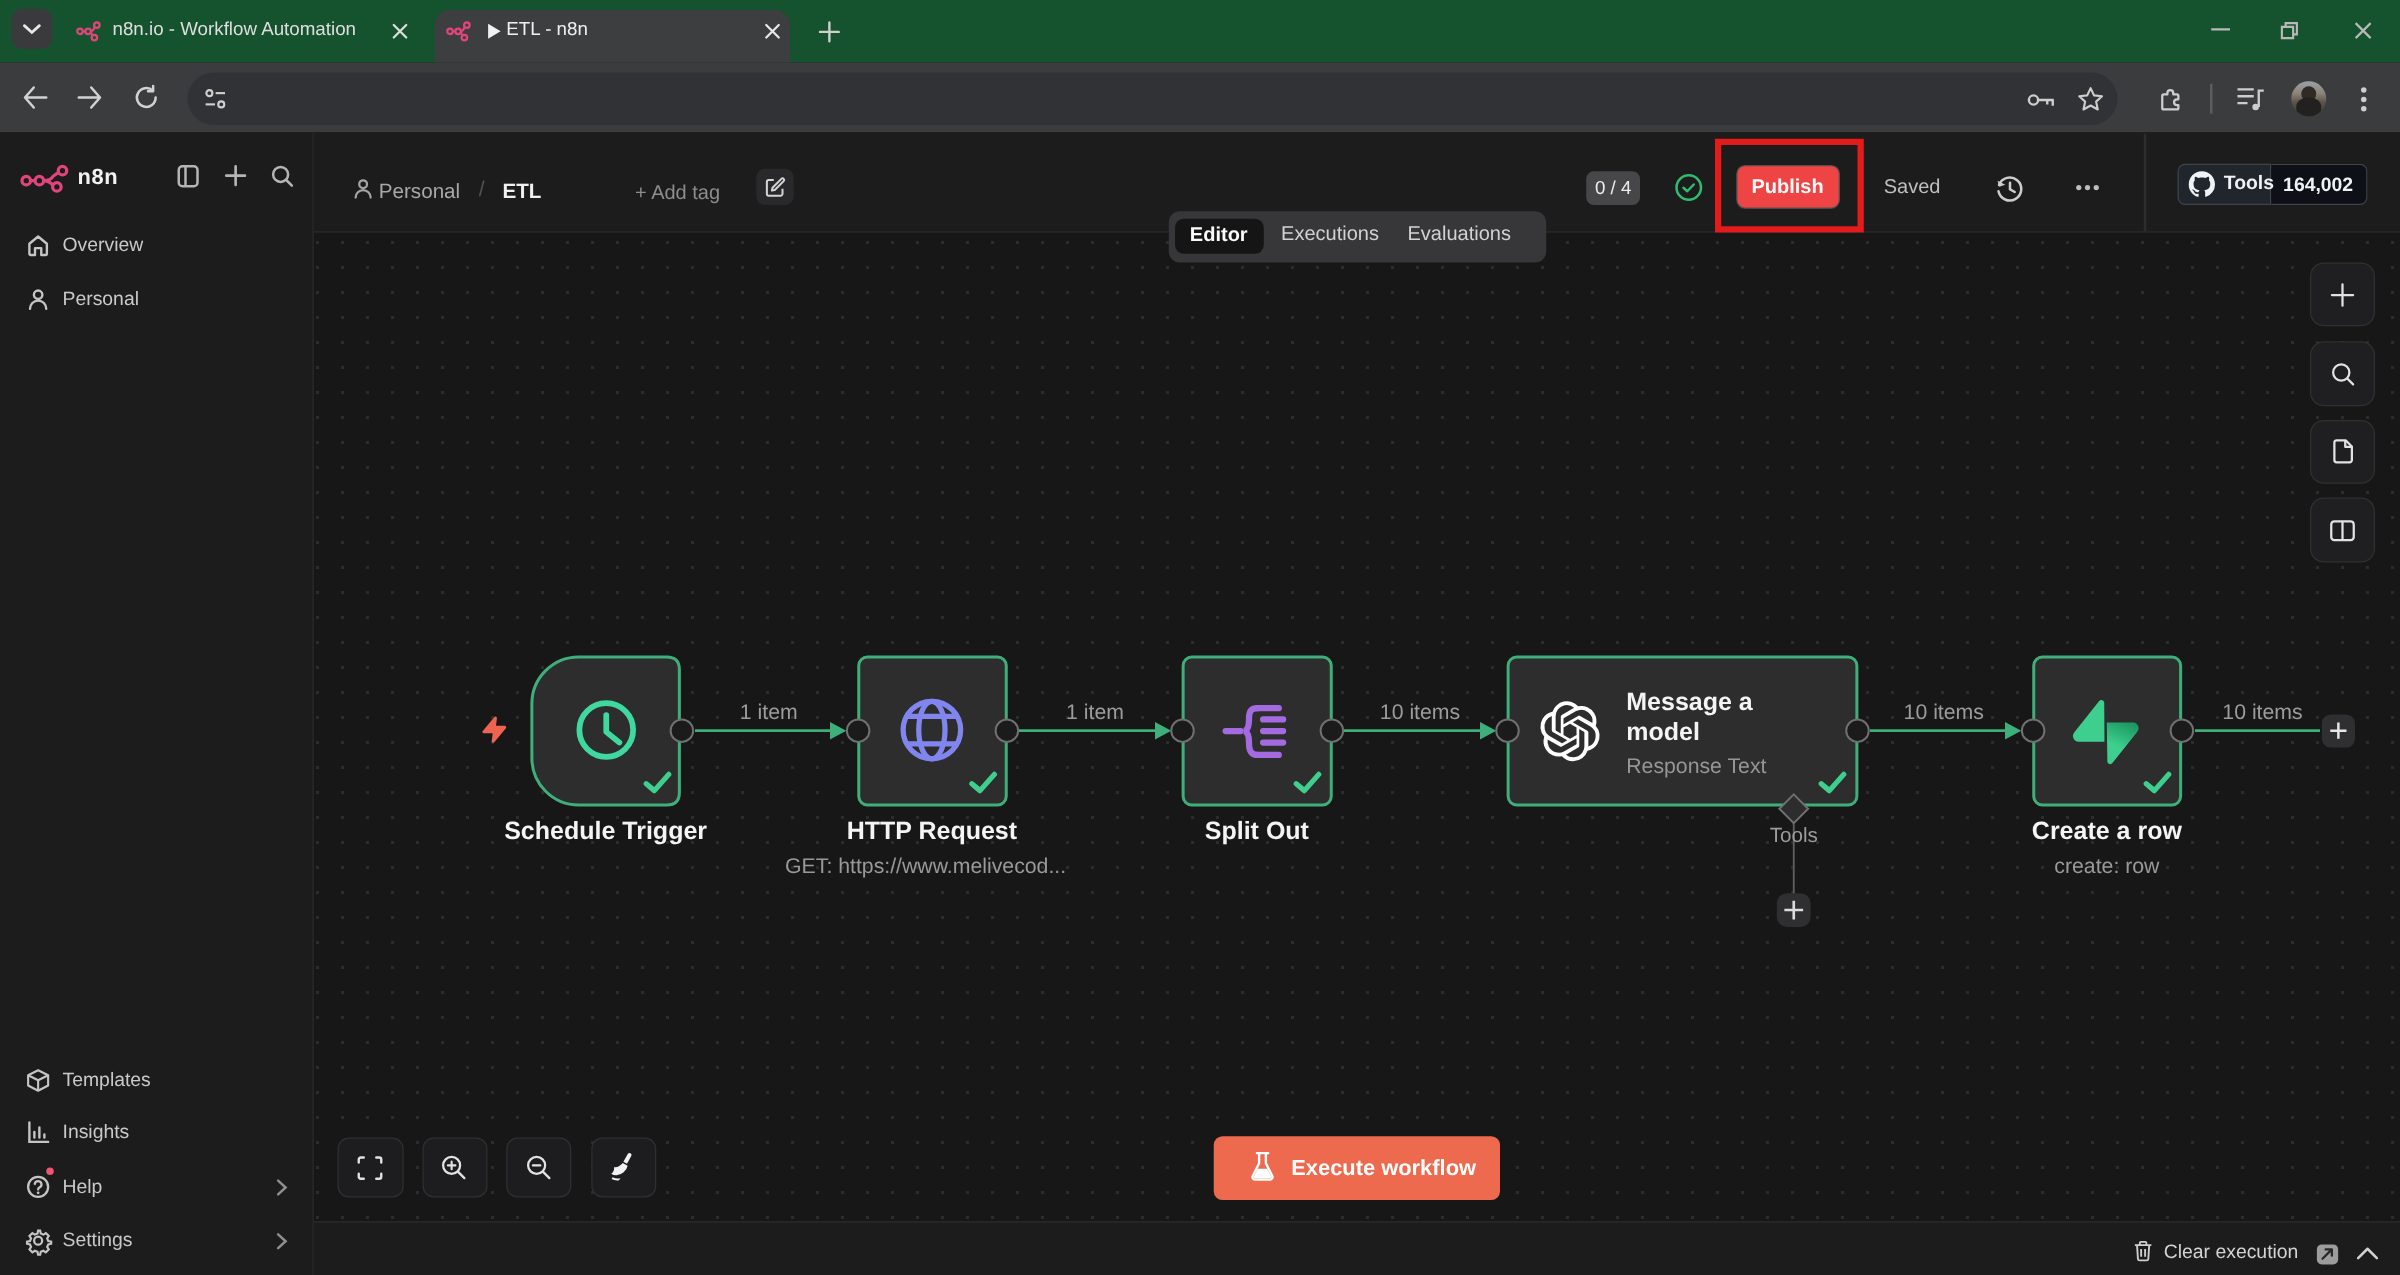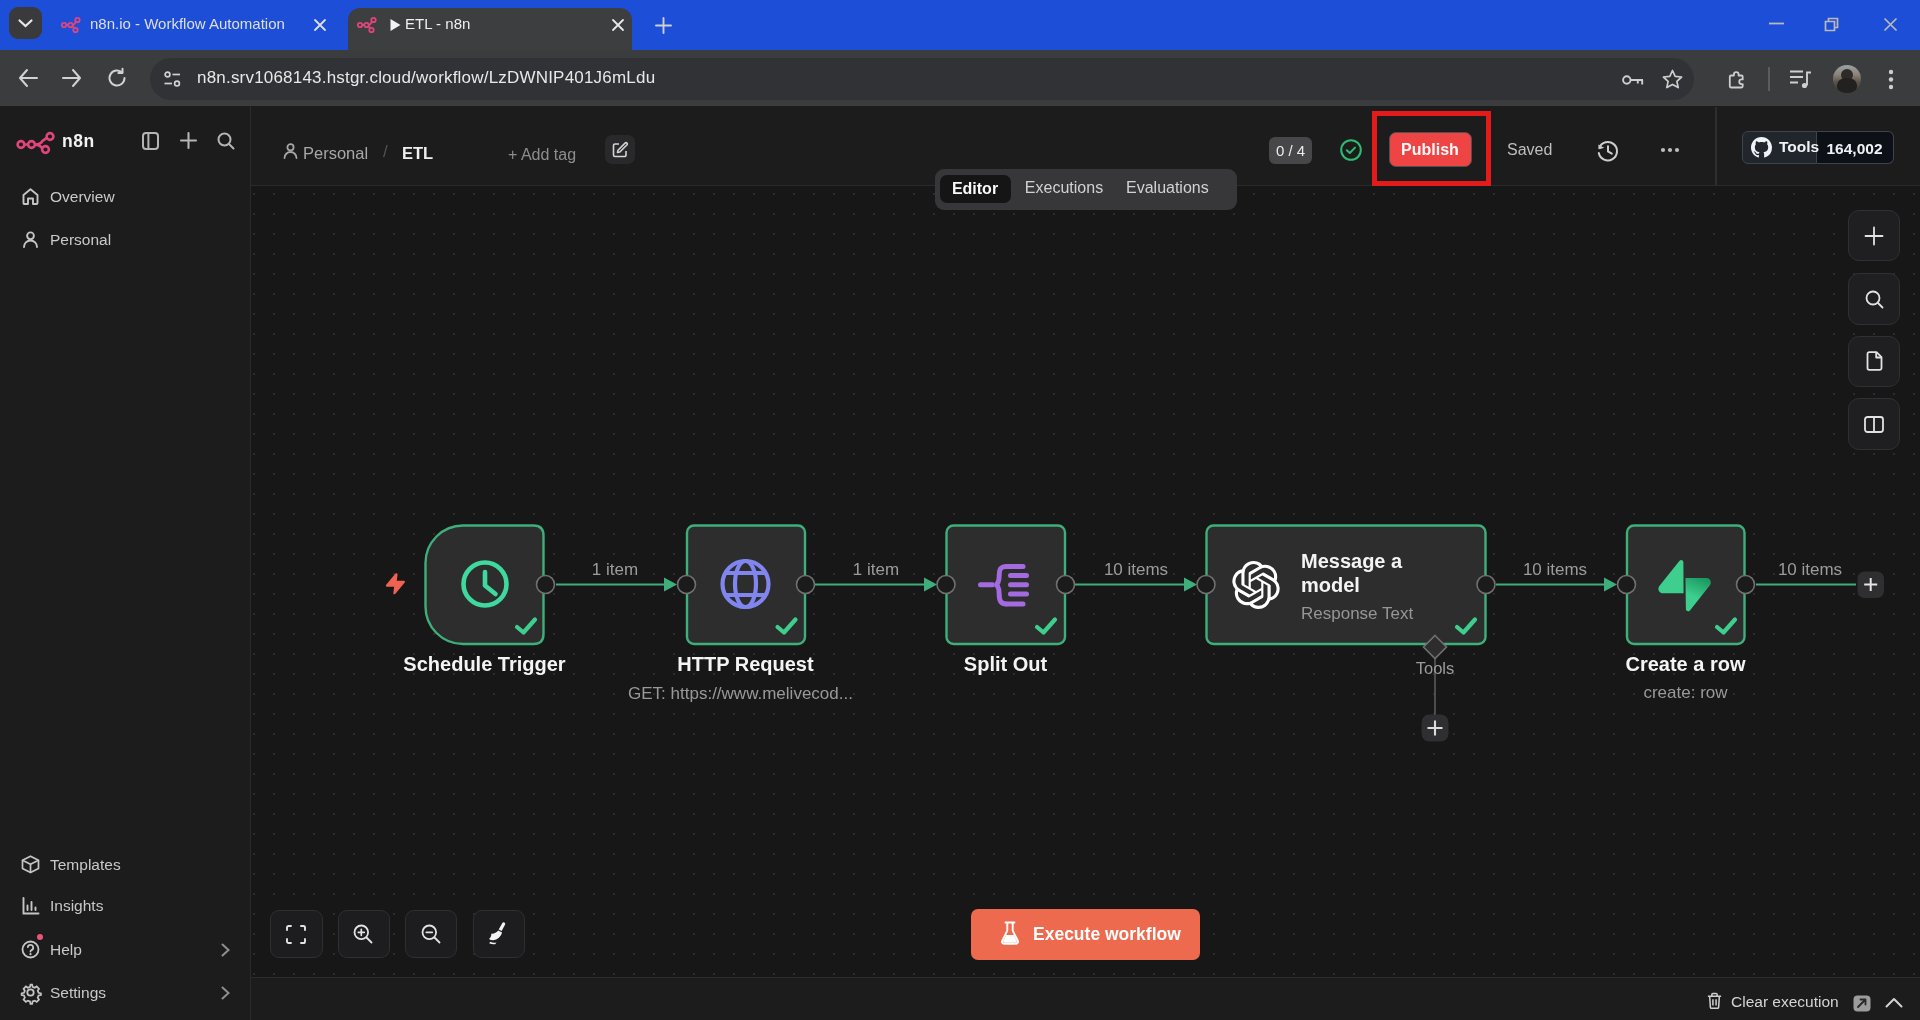--- a/index.html
+++ b/index.html
@@ -1,21 +1,21 @@
 <!DOCTYPE html>
 <html><head><meta charset="utf-8">
 <style>
 *{margin:0;padding:0;box-sizing:border-box}
 html,body{width:1920px;height:1020px;overflow:hidden;background:#171718;font-family:"Liberation Sans",sans-serif}
 .ab{position:absolute}
 svg{display:block;overflow:visible}
 </style></head>
 <body>
 
-<div class="ab" style="left:0;top:0;width:1920px;height:50px;background:#1d4ed8">
+<div class="ab" style="left:0;top:0;width:1920px;height:50px;background:#14532d">
 
   <div class="ab" style="left:9px;top:7px;width:33px;height:32px;border-radius:9px;background:#3a3a3c"></div>
   <svg class="ab" style="left:18px;top:19px" width="15" height="9" viewBox="0 0 15 9">
       <path d="M1.5 1.5 L7.5 7 L13.5 1.5" stroke="#e8e8e8" stroke-width="2.2" fill="none" stroke-linecap="round"></path>
     </svg>
 
   <svg class="ab" style="left:61px;top:16px" width="20" height="18" viewBox="0 0 20 18">
       <g stroke="#e0457b" stroke-width="1.8" fill="none">
         <circle cx="3" cy="9" r="2.2"></circle>
         <circle cx="9.5" cy="9" r="2.2"></circle>
@@ -76,21 +76,20 @@
 
   <div class="ab" style="left:150px;top:8px;width:1544px;height:42px;border-radius:21px;background:#313235"></div>
   <svg class="ab" style="left:164px;top:21px" width="17" height="16" viewBox="0 0 17 16">
       <g stroke="#d0d0d0" stroke-width="1.7" fill="none">
         <circle cx="3.5" cy="3.5" r="2.4"></circle>
         <path d="M8.5 3.5 H16"></path>
         <circle cx="13" cy="12.5" r="2.4"></circle>
         <path d="M0.5 12.5 H8"></path>
       </g>
     </svg>
-  <div class="ab" style="left:197px;top:18px;font-size:17px;color:#e8e8e9;letter-spacing:.2px">n8n.srv1068143.hstgr.cloud/workflow/LzDWNIP401J6mLdu</div>
 
   <svg class="ab" style="left:1621px;top:20px" width="24" height="20" viewBox="0 0 24 20">
       <g stroke="#cecece" stroke-width="1.9" fill="none">
         <circle cx="5.8" cy="10" r="3.7"></circle>
         <path d="M9.5 10 H22 M21.2 10 V14.5 M16.8 10 V13.5"></path>
       </g>
     </svg>
   <svg class="ab" style="left:1662px;top:19px" width="21" height="20" viewBox="0 0 21 20">
       <path d="M10.5 1.5 L13.2 7.3 L19.6 8 L14.9 12.3 L16.2 18.6 L10.5 15.4 L4.8 18.6 L6.1 12.3 L1.4 8 L7.8 7.3 Z" stroke="#cecece" stroke-width="1.7" fill="none" stroke-linejoin="round"></path>
     </svg>

